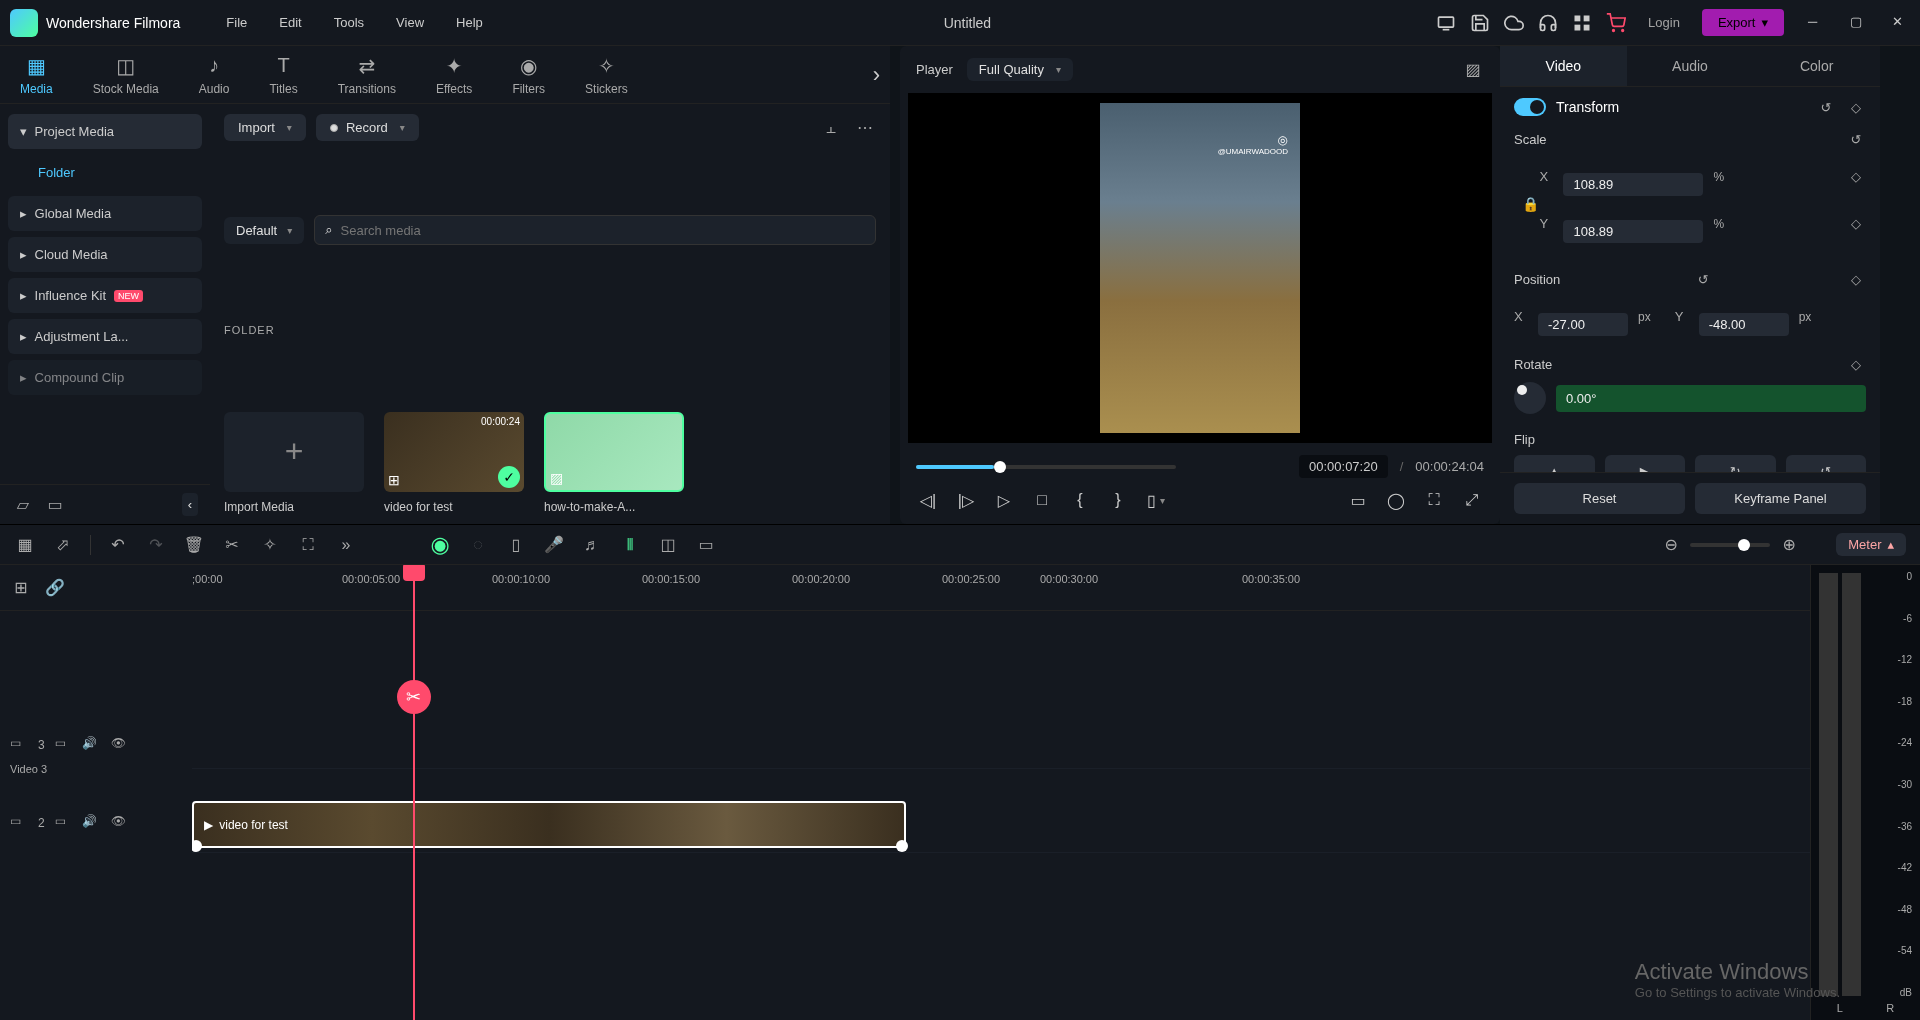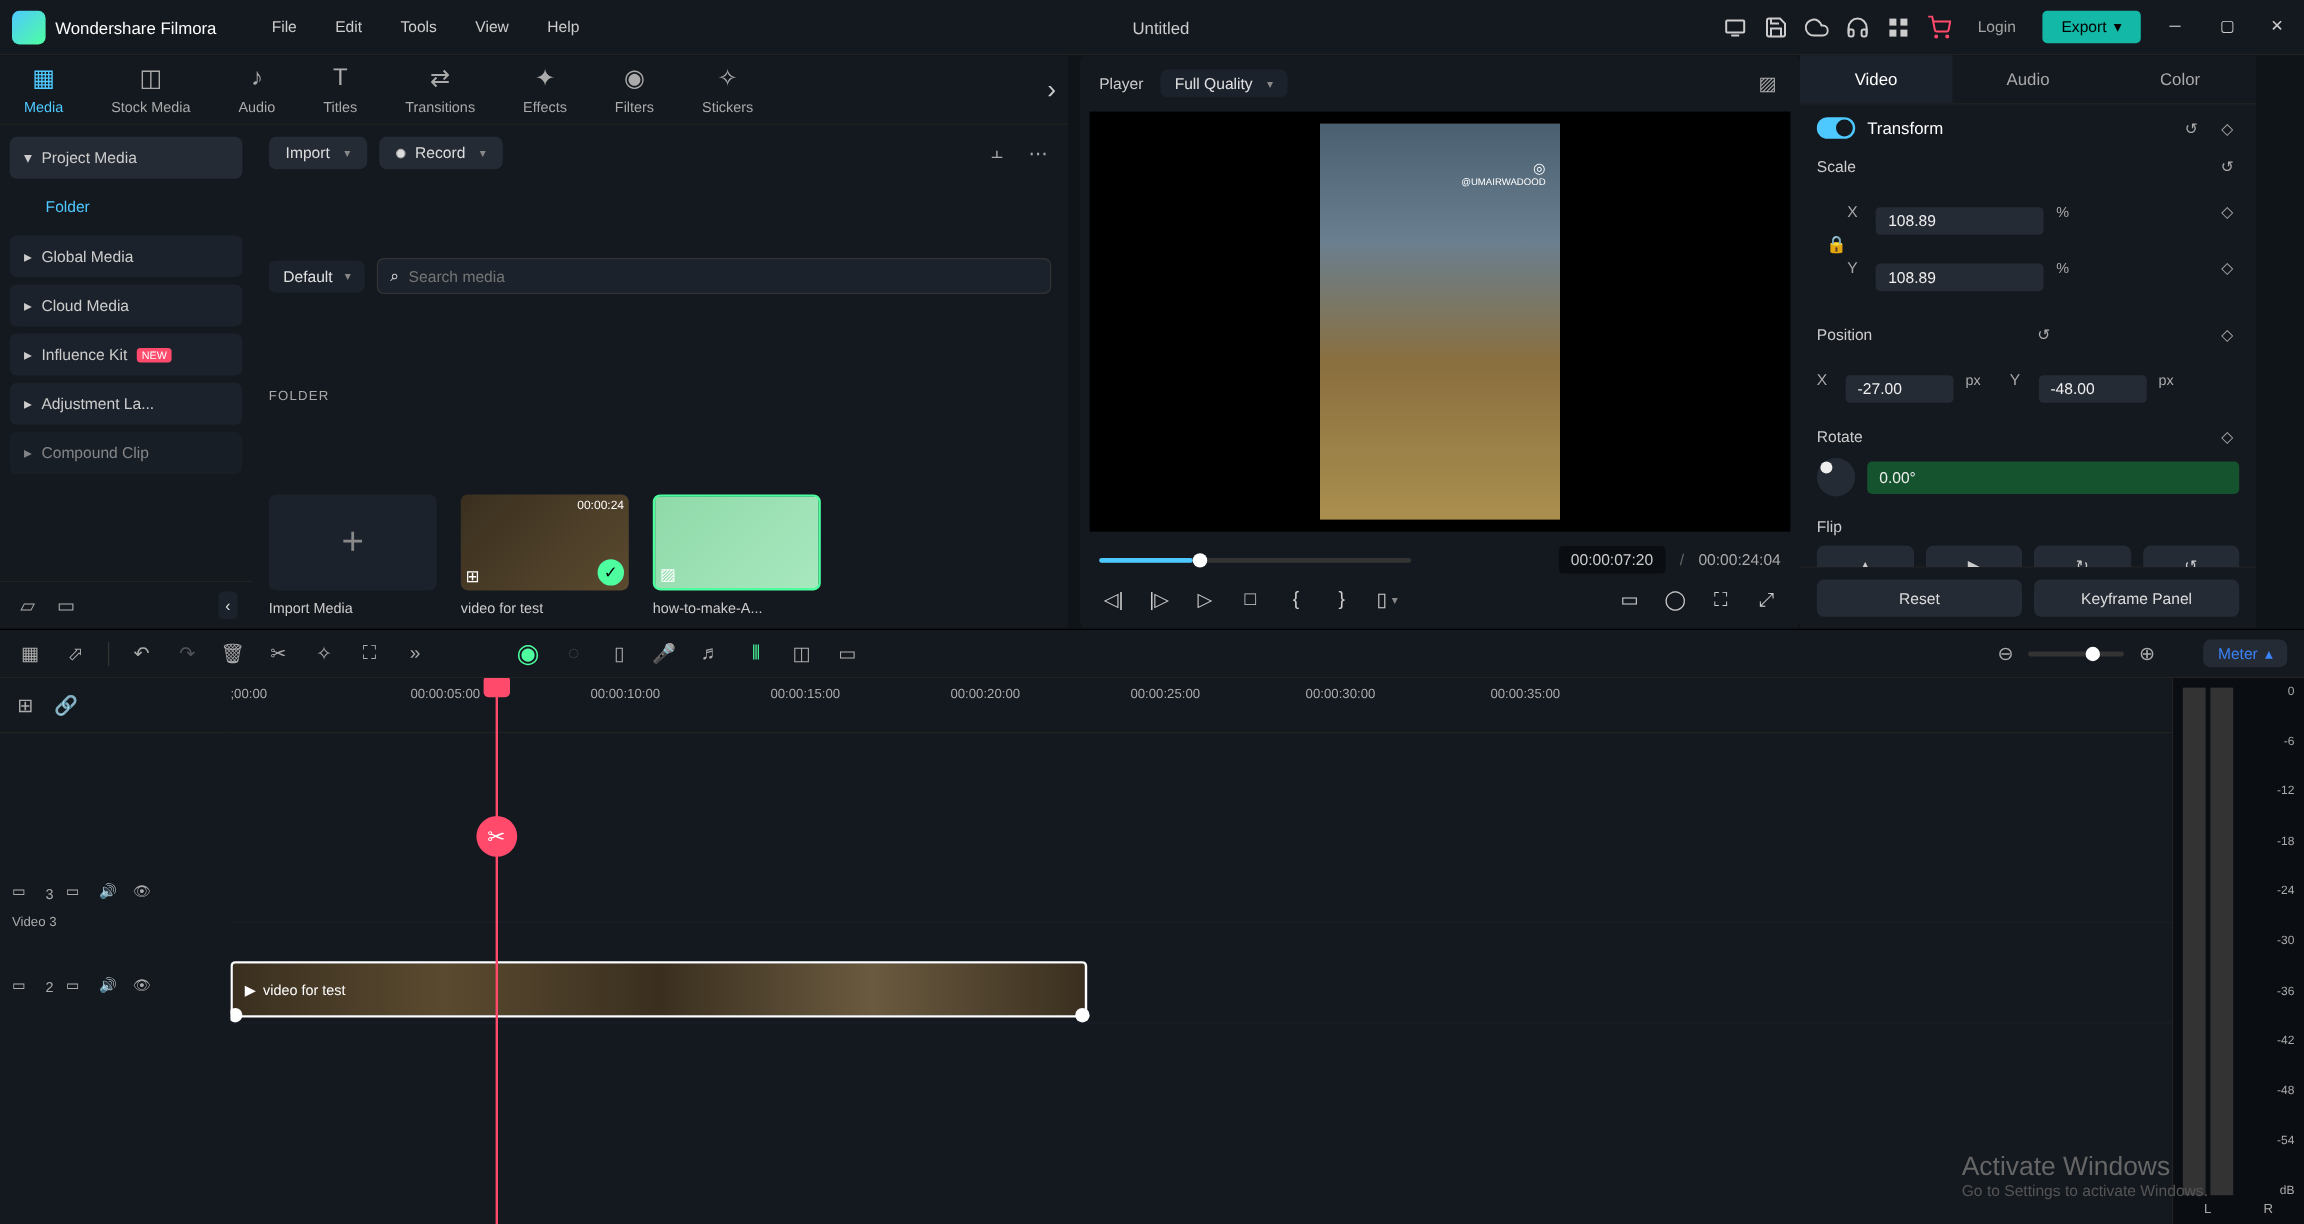--- a/index.html
+++ b/index.html
@@ -7,21 +7,21 @@
 
 
 .titlebar { height: 46px; background: #14181f; display: flex; align-items: center; padding: 0 10px; border-bottom: 1px solid #222; }
 .logo { width: 28px; height: 28px; border-radius: 6px; background: linear-gradient(135deg, #4ec9ff, #4effa0); margin-right: 8px; }
 .app-name { font-size: 14px; color: #fff; margin-right: 30px; }
 .menu-item { color: #ccc; padding: 0 16px; cursor: pointer; font-size: 13px; }
 .title-center { flex: 1; text-align: center; color: #ccc; font-size: 14px; }
 .title-right { display: flex; align-items: center; gap: 14px; }
 .title-icon { width: 20px; height: 20px; color: #ccc; cursor: pointer; }
 .login-btn { color: #a3a3a3; font-weight: 500; cursor: pointer; padding: 0 8px; }
-.export-btn { background: #14b8a6; color: #000; padding: 6px 16px; border-radius: 4px; cursor: pointer; display: flex; align-items: center; gap: 6px; font-weight: 500; }
+.export-btn { background: #a21caf; color: #000; padding: 6px 16px; border-radius: 4px; cursor: pointer; display: flex; align-items: center; gap: 6px; font-weight: 500; }
 .win-btn { width: 18px; height: 18px; color: #ccc; cursor: pointer; margin-left: 10px; }
 .upper { display: flex; height: 478px; }
 
 
 .tab-strip { height: 58px; background: #14181f; display: flex; align-items: center; padding: 0 20px; gap: 40px; border-bottom: 1px solid #222; position: relative; }
 .tab { display: flex; flex-direction: column; align-items: center; gap: 4px; color: #aaa; cursor: pointer; font-size: 12px; }
 .tab.active { color: #4ec9ff; }
 .tab-icon { width: 24px; height: 24px; display: flex; align-items: center; justify-content: center; font-size: 20px; }
 .tab-more { position: absolute; right: 10px; color: #ccc; cursor: pointer; font-size: 22px; }
 
@@ -111,21 +111,21 @@
 
 
 .timeline { background: #14181f; height: 100%; display: flex; flex-direction: column; border-top: 1px solid #000; }
 .tl-toolbar { display: flex; align-items: center; padding: 8px 14px; gap: 16px; border-bottom: 1px solid #222; }
 .tl-tool { color: #aaa; cursor: pointer; width: 22px; height: 22px; display: flex; align-items: center; justify-content: center; font-size: 16px; }
 .tl-sep { width: 1px; height: 20px; background: #333; }
 .tl-tool.green { color: #4effa0; }
 .tl-zoom { display: flex; align-items: center; gap: 8px; margin-left: auto; }
 .zoom-slider { width: 80px; height: 4px; background: #333; border-radius: 2px; position: relative; }
 .zoom-thumb { position: absolute; top: -4px; left: 60%; width: 12px; height: 12px; background: #fff; border-radius: 50%; }
-.meter-btn { background: #252b35; border-radius: 6px; padding: 4px 12px; display: flex; align-items: center; gap: 6px; cursor: pointer; color: #3b82f6; margin-left: 20px; }
+.meter-btn { background: #252b35; border-radius: 6px; padding: 4px 12px; display: flex; align-items: center; gap: 6px; cursor: pointer; color: #fca5a5; margin-left: 20px; }
 
 .tl-body { flex: 1; display: flex; position: relative; }
 .tl-left { width: 192px; display: flex; flex-direction: column; }
 .tl-header-left { height: 46px; display: flex; align-items: center; gap: 12px; padding: 0 10px; border-bottom: 1px solid #222; }
 .tl-track-head { height: 48px; display: flex; align-items: center; gap: 10px; padding: 0 10px; color: #aaa; font-size: 12px; }
 .tl-track-head.tall { height: 56px; }
 .tl-track-icon { width: 18px; height: 18px; }
 .track-sub { padding-left: 10px; margin-top: -6px; color: #aaa; font-size: 11px; }
 
 .tl-right { flex: 1; position: relative; overflow: hidden; }
@@ -513,21 +513,21 @@
     </div>
 
     <div class="tl-right">
       <div class="tl-ruler" id="ruler">
             <div class="ruler-tick" style="left: 0px;">;00:00</div>
             <div class="ruler-tick" style="left: 150px;">00:00:05:00</div>
             <div class="ruler-tick" style="left: 300px;">00:00:10:00</div>
             <div class="ruler-tick" style="left: 450px;">00:00:15:00</div>
             <div class="ruler-tick" style="left: 600px;">00:00:20:00</div>
             <div class="ruler-tick" style="left: 750px;">00:00:25:00</div>
-            <div class="ruler-tick" style="left: 896px;">00:00:30:00</div>
+            <div class="ruler-tick" style="left: 848px;">00:00:30:00</div>
             <div class="ruler-tick" style="left: 1050px;">00:00:35:00</div>
           </div>
       <div class="playhead" id="playhead" style="left: 220.5px;">
         <div class="playhead-head"></div>
         <div class="playhead-cut">✂</div>
       </div>
       <div style="height:110px"></div>
       <div class="tl-track-row"></div>
       <div style="height:28px"></div>
       <div class="tl-track-row tall">

